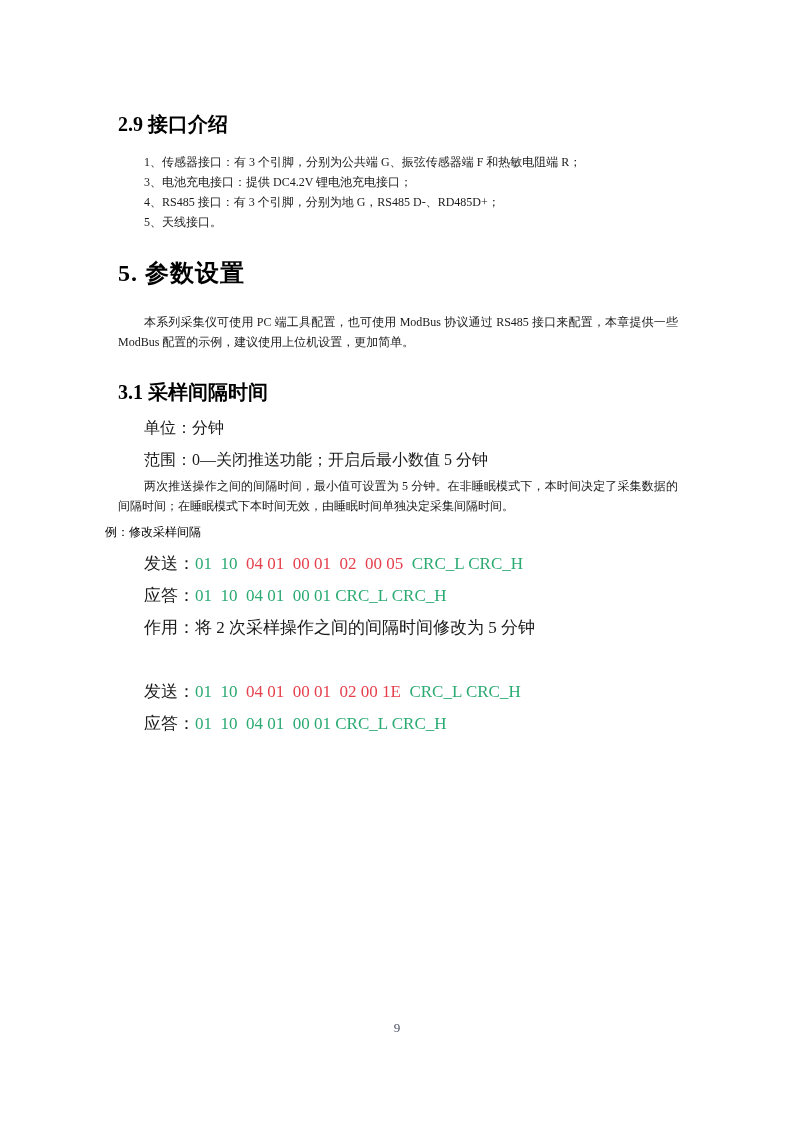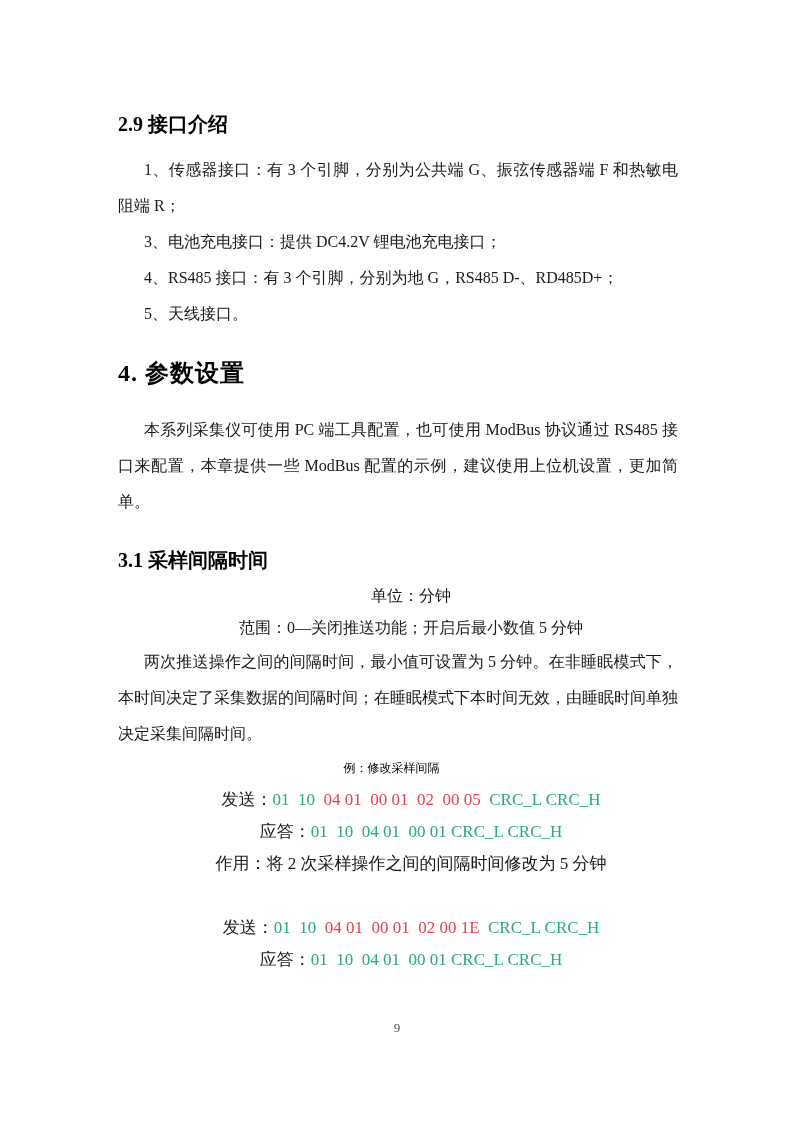--- a/index.html
+++ b/index.html
@@ -18,23 +18,23 @@
     margin-top:12px;
   }
   .h-sub{
     font-size:20px;line-height:24px;font-weight:bold;color:#000;
     margin:0 0 16px 0;
   }
   .h-main{
     font-size:24px;line-height:30px;font-weight:bold;color:#000;
     margin:26px 0 0 0;letter-spacing:1px;
   }
-  p{margin:0;text-align:center;}
+  p{margin:0;}
   .body-par{
-    font-size:16px;line-height:36px;
+    font-size:12px;line-height:20px;
     text-align:justify;
     text-indent:26px;
   }
   .intro{margin-top:24px;}
   .h-sub2{margin-top:28px;margin-bottom:8px;}
   .sub-line{
     font-size:16px;line-height:32px;
     text-indent:26px;
   }
   .example-heading{
@@ -63,21 +63,21 @@
 <div class="page">
   <div class="content">
 
     <h2 class="h-sub">2.9 接口介绍</h2>
 
     <p class="body-par">1、传感器接口：有 3 个引脚，分别为公共端 G、振弦传感器端 F 和热敏电阻端 R；</p>
     <p class="body-par">3、电池充电接口：提供 DC4.2V 锂电池充电接口；</p>
     <p class="body-par">4、RS485 接口：有 3 个引脚，分别为地 G，RS485 D-、RD485D+；</p>
     <p class="body-par">5、天线接口。</p>
 
-    <h1 class="h-main">4. 参数设置</h1>
+    <h1 class="h-main">5. 参数设置</h1>
 
     <p class="body-par intro">本系列采集仪可使用 PC 端工具配置，也可使用 ModBus 协议通过 RS485 接口来配置，本章提供一些 ModBus 配置的示例，建议使用上位机设置，更加简单。</p>
 
     <h2 class="h-sub h-sub2">3.1 采样间隔时间</h2>
 
     <p class="sub-line">单位：分钟</p>
     <p class="sub-line">范围：0—关闭推送功能；开启后最小数值 5 分钟</p>
 
     <p class="body-par">两次推送操作之间的间隔时间，最小值可设置为 5 分钟。在非睡眠模式下，本时间决定了采集数据的间隔时间；在睡眠模式下本时间无效，由睡眠时间单独决定采集间隔时间。</p>
 

